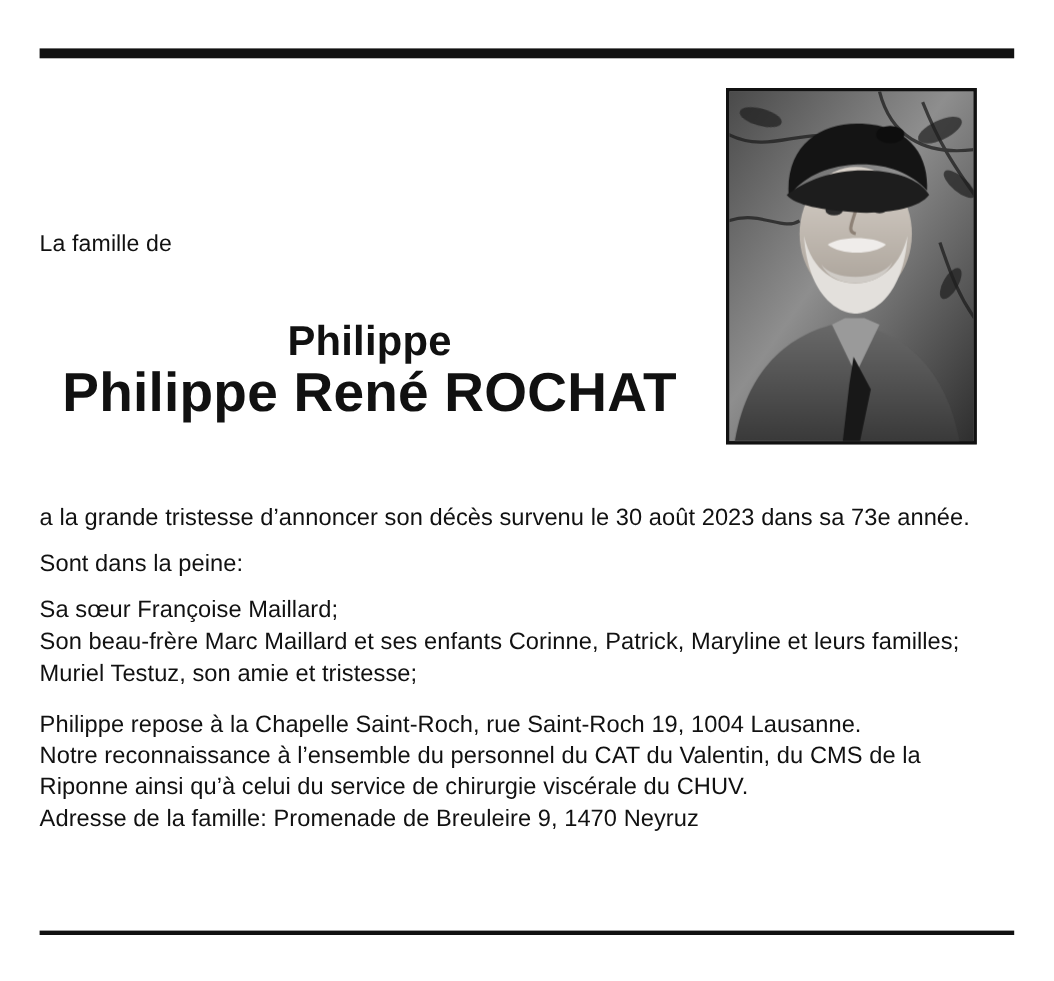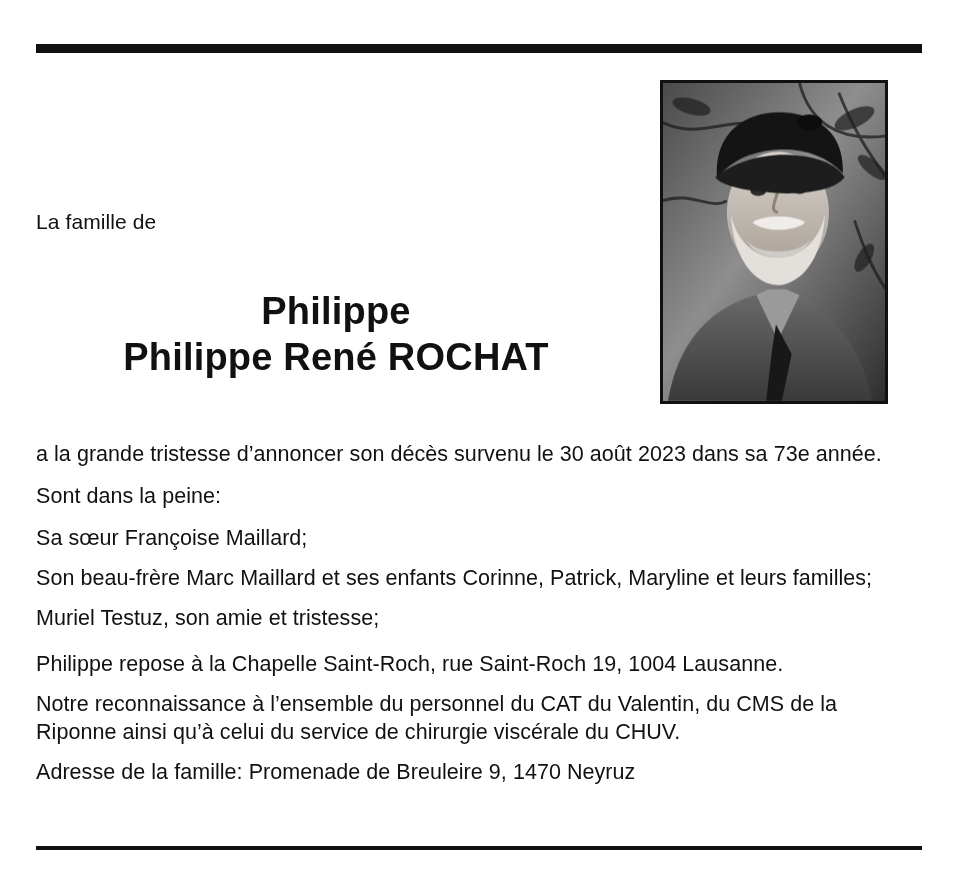--- a/index.html
+++ b/index.html
@@ -68,41 +68,41 @@
     width: 600px;
     text-align: center;
     font-weight: bold;
     letter-spacing: 0.2px;
   }
   .name-title {
     font-size: 38px;
     line-height: 46px;
   }
   .name-full {
-    font-size: 38px;
+    font-size: 50px;
     line-height: 46px;
     white-space: nowrap;
   }
   .body-text {
     position: absolute;
     left: 36px;
-    top: 440px;
+    top: 456px;
     width: 884px;
     font-size: 21.5px;
     line-height: 28px;
     letter-spacing: 0.05px;
   }
   .para {
     margin: 0 0 0 0;
   }
   .para + .para {
     margin-top: 14px;
   }
   .para.tight + .para.tight {
-    margin-top: 12px;
+    margin-top: 1px;
   }
   b {
     font-weight: normal;
   }
 </style>
 </head>
 <body>
 
 <div class="notice">
 

